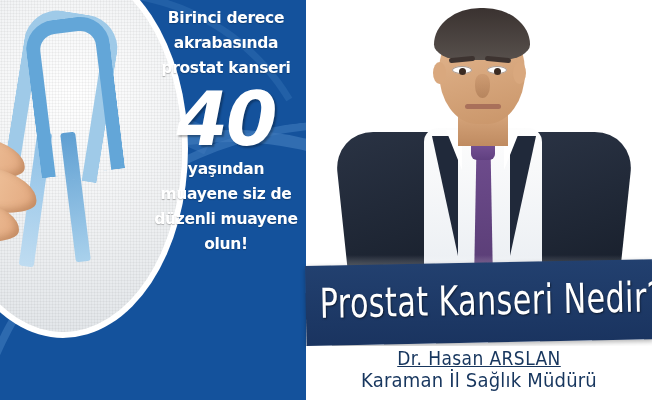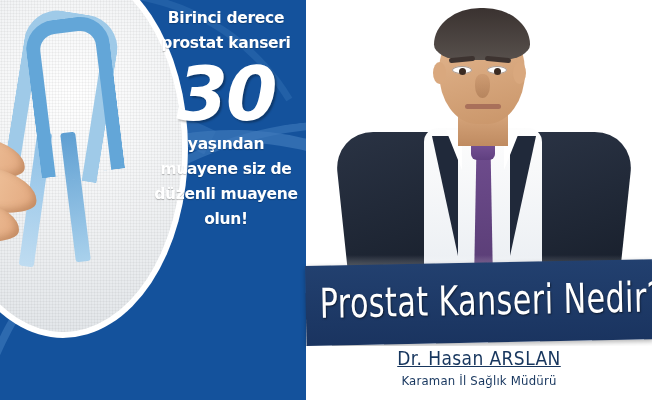--- a/index.html
+++ b/index.html
@@ -250,21 +250,21 @@
     position:absolute;left:306px;top:346px;width:346px;height:54px;
     text-align:center;z-index:9;background:#ffffff;
   }
   .cap-name{
     font-family:"DejaVu Sans Condensed","Liberation Sans", sans-serif;
     font-size:19px;line-height:24px;font-weight:400;
     color:#17365e;letter-spacing:.4px;white-space:nowrap;text-decoration:underline;
   }
   .cap-role{
     font-family:"DejaVu Sans Condensed","Liberation Sans", sans-serif;
-    font-size:13px;line-height:21px;font-weight:400;
+    font-size:20px;line-height:21px;font-weight:400;
     color:#17365e;letter-spacing:.2px;white-space:nowrap;
   }
 </style>
 </head>
 <body>
 
 <div id="poster">
 
   <div class="blue-panel">
     <div class="swoosh sw1"></div>
@@ -282,22 +282,23 @@
       </div>
       <div class="hand">
         <div class="finger f1"></div>
         <div class="finger f2"></div>
         <div class="finger f3"></div>
       </div>
     </div>
 
     <div class="txtblock">
       <div class="tline">Birinci derece</div>
+      <div class="tline">akrabasında</div>
       <div class="tline">prostat kanseri</div>
-      <div class="big40">30</div>
+      <div class="big40">40</div>
       <div class="tline">yaşından</div>
       <div class="tline">muayene siz de</div>
       <div class="tline">düzenli muayene</div>
       <div class="tline">olun!</div>
     </div>
   </div>
 
   <div class="portrait-area">
     <div class="person">
       <div class="jacket-l"></div>

